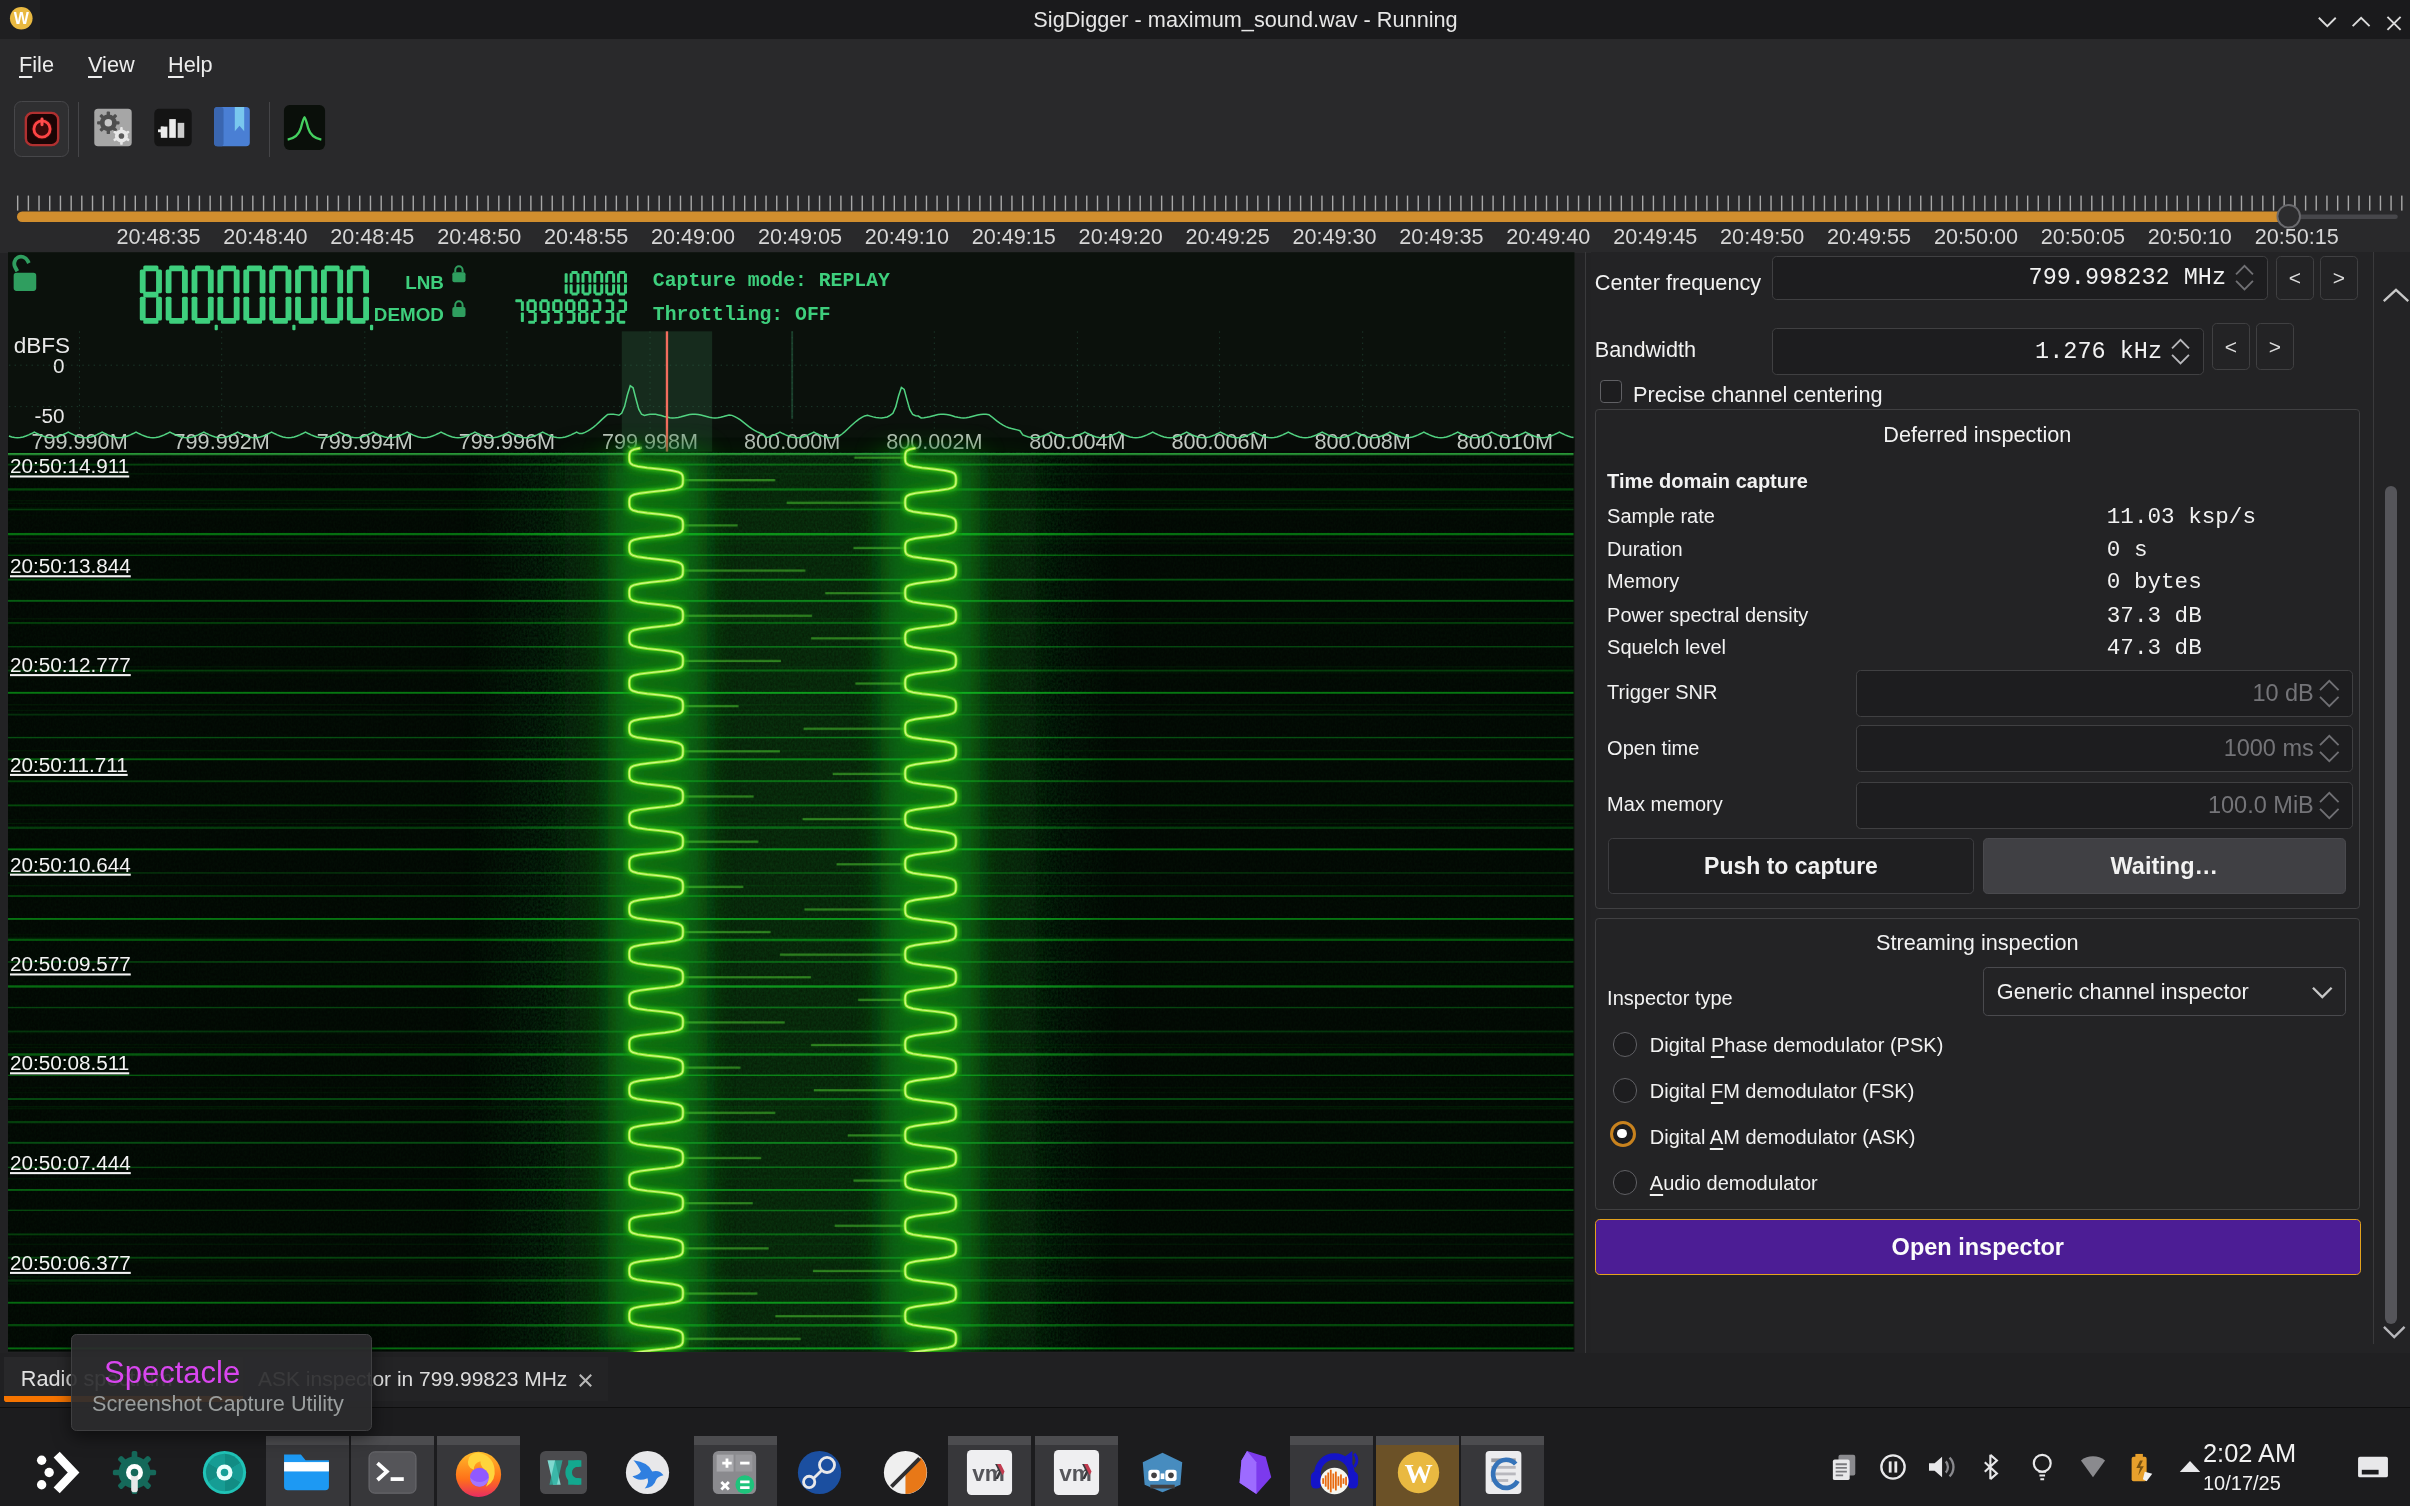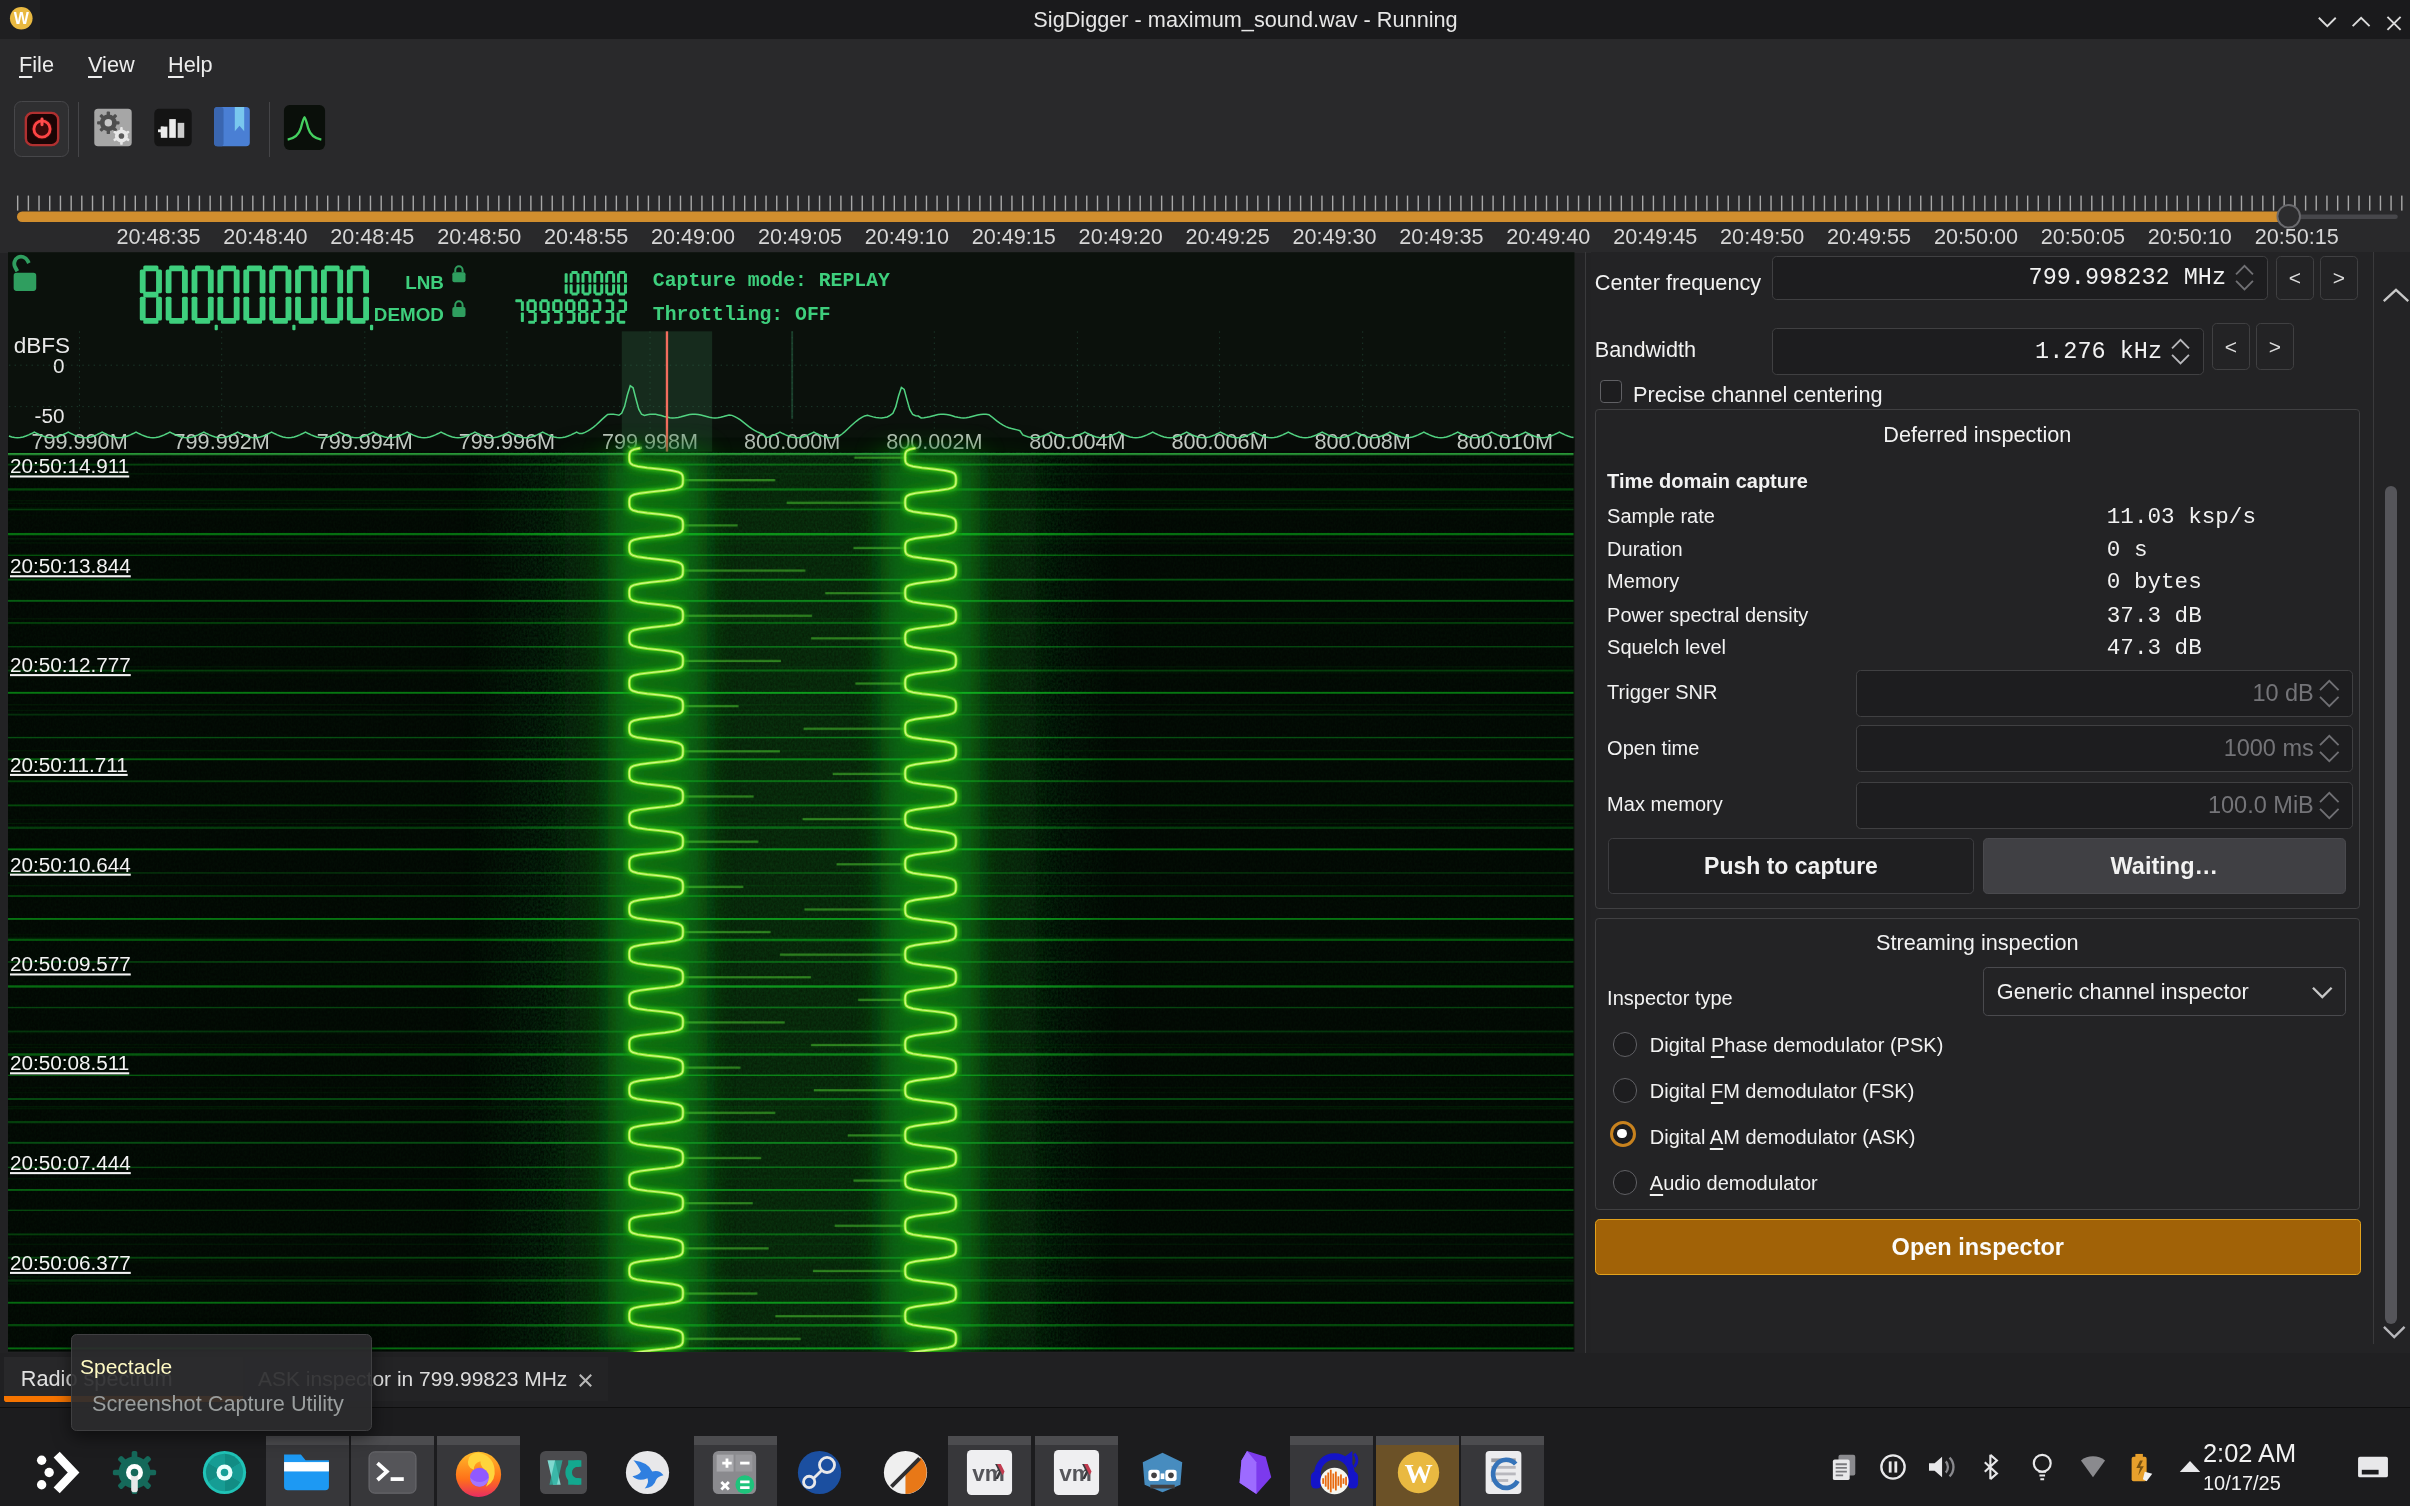--- a/index.html
+++ b/index.html
@@ -867,21 +867,21 @@
     <div class="radio" style="left:17px;top:113px"></div>
       <div class="rowlabel" style="left:54px;top:115px">Digital <span class="u">P</span>hase demodulator (PSK)</div>
     <div class="radio" style="left:17px;top:159px"></div>
       <div class="rowlabel" style="left:54px;top:161px">Digital <span class="u">F</span>M demodulator (FSK)</div>
     <div class="radio sel" style="left:14px;top:202px"></div>
       <div class="rowlabel" style="left:54px;top:207px">Digital <span class="u">A</span>M demodulator (ASK)</div>
     <div class="radio" style="left:17px;top:251px"></div>
       <div class="rowlabel" style="left:54px;top:253px"><span class="u">A</span>udio demodulator</div>
   </div>
 
-  <div class="abs" style="left:3.8px;top:967px;width:766px;height:56px;background:#a16207;border:1.9px solid #e3a21d;border-radius:4.7px;display:flex;align-items:center;justify-content:center;color:#fbfbfb;font-weight:bold;font-size:23.5px">Open inspector</div>
+  <div class="abs" style="left:3.8px;top:967px;width:766px;height:56px;background:#4c1d95;border:1.9px solid #e3a21d;border-radius:4.7px;display:flex;align-items:center;justify-content:center;color:#fbfbfb;font-weight:bold;font-size:23.5px">Open inspector</div>
 
 
   <div class="abs" style="left:782px;top:0px;width:0.9px;height:1092px;background:#3a3a3c"></div>
   <div class="abs" style="left:794px;top:234px;width:12.2px;height:838px;background:#55555a;border-radius:6.6px"></div>
   <svg class="abs" style="left:791px;top:1073px" width="24.5" height="15" viewBox="0 0 26 16">
       <path d="M2 2 L13 13 L24 2" fill="none" stroke="#b8b8bc" stroke-width="2.5"></path>
     </svg>
 </div>
 
 <div class="abs" id="tabbar">
@@ -1082,15 +1082,15 @@
       <path d="M3 16 L14 4 L25 16 Z" fill="#e8e8ea"></path>
     </svg>
     <svg class="tico" style="left:2356px;top:45px" width="34" height="28" viewBox="0 0 36 30">
       <rect x="2" y="4" width="32" height="22" rx="2" fill="#e8e8ea"></rect>
       <rect x="6" y="18" width="18" height="5" fill="#1c1c1e"></rect>
     </svg>
   <div class="abs" style="left:2203px;top:32px;width:122px;color:#f2f2f2;font-size:25.4px;text-align:left;line-height:1.1">2:02 AM<br><span style="font-size:20px">10/17/25</span></div>
 </div>
 
 <div class="abs" id="tooltip">
-  <div class="abs" style="left:8px;top:20px;font-size:21px;color:#fef9c3">Spectacle</div>
+  <div class="abs" style="left:32px;top:20px;font-size:31px;color:#d946ef">Spectacle</div>
   <div class="abs" style="left:20px;top:56px;font-size:21.7px;color:#9a9e9e">Screenshot Capture Utility</div>
 </div>
 
 </body></html>

